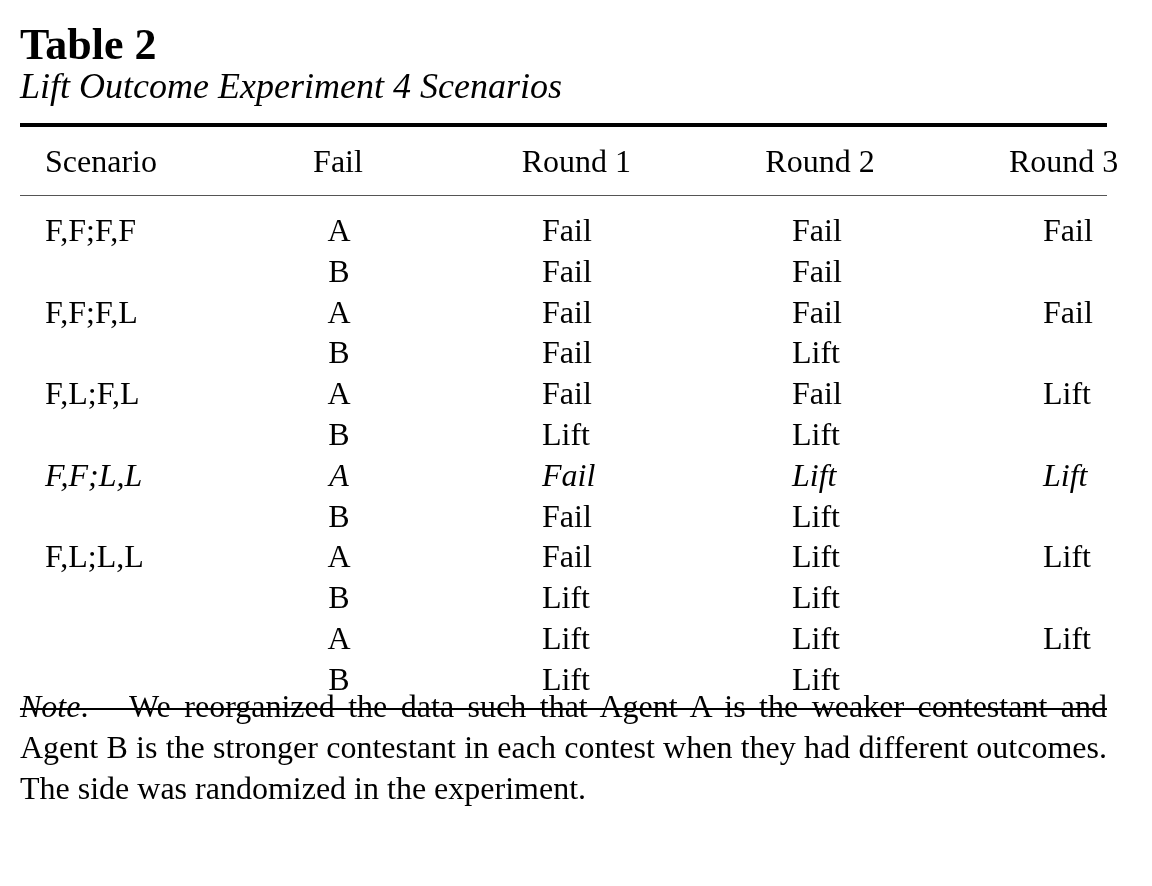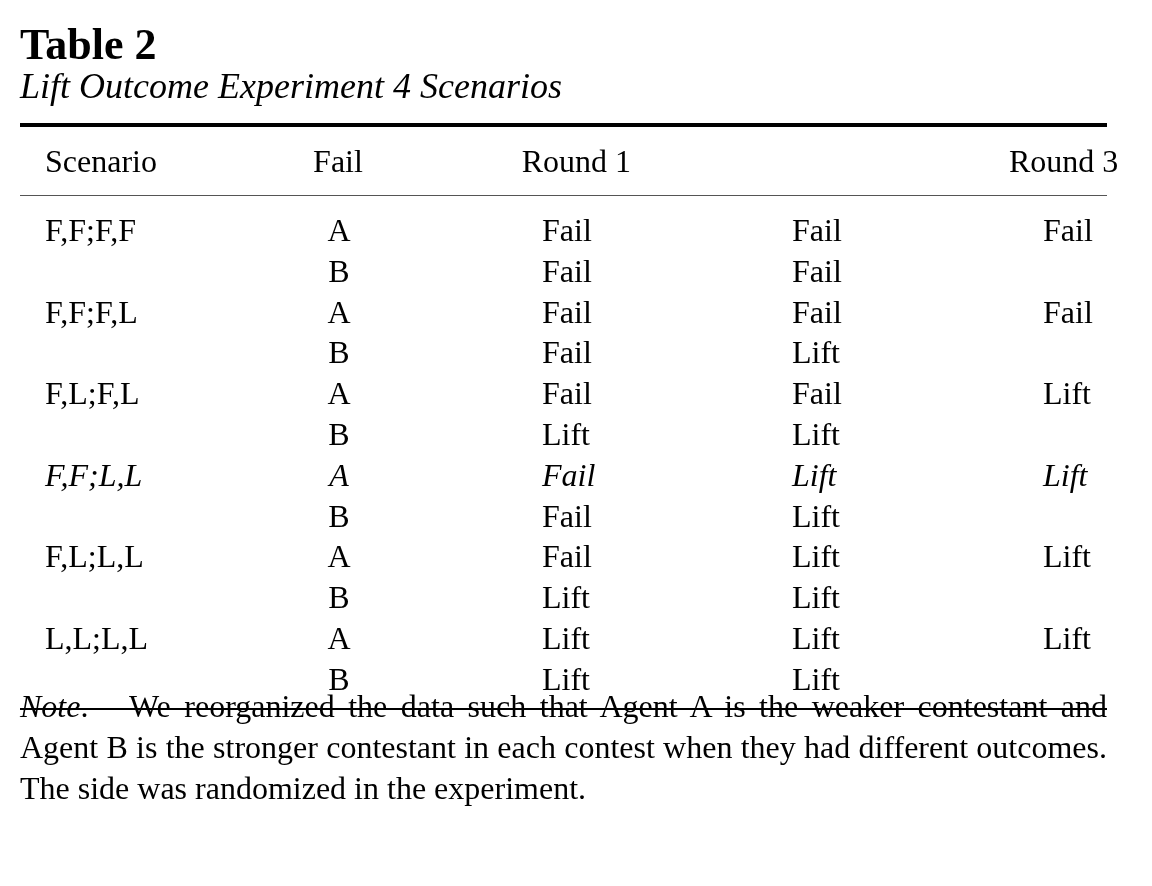--- a/index.html
+++ b/index.html
@@ -50,20 +50,21 @@
 
 <div class="table-number">Table 2</div>
 <div class="table-title">Lift Outcome Experiment 4 Scenarios</div>
 
 <div class="rule-top"></div>
 
 <div class="header-row">
   <span class="cell c-scenario">Scenario</span>
   <span class="cell c-agent">Fail</span>
   <span class="cell c-r1">Round 1</span>
+  <span class="cell c-r2">Round 2</span>
   <span class="cell c-r3">Round 3</span>
 </div>
 
 <div class="rule-mid"></div>
 
 <div id="table-body">
     <div class="data-row" style="top: 210px; text-decoration: underline;">
       <span class="cell c-scenario">F,F;F,F</span>
       <span class="cell data-c-agent">A</span>
       <span class="cell data-c-r1">Fail</span>
@@ -127,21 +128,20 @@
       <span class="cell data-c-r3">Lift</span>
     </div>
     <div class="data-row" style="top: 577px;">
       <span class="cell c-scenario"></span>
       <span class="cell data-c-agent">B</span>
       <span class="cell data-c-r1">Lift</span>
       <span class="cell data-c-r2">Lift</span>
       <span class="cell data-c-r3"></span>
     </div>
     <div class="data-row" style="top: 618px;">
-      <span class="cell c-scenario">L,L;L,L</span>
       <span class="cell data-c-agent">A</span>
       <span class="cell data-c-r1">Lift</span>
       <span class="cell data-c-r2">Lift</span>
       <span class="cell data-c-r3">Lift</span>
     </div>
     <div class="data-row" style="top: 659px;">
       <span class="cell c-scenario"></span>
       <span class="cell data-c-agent">B</span>
       <span class="cell data-c-r1">Lift</span>
       <span class="cell data-c-r2">Lift</span>

